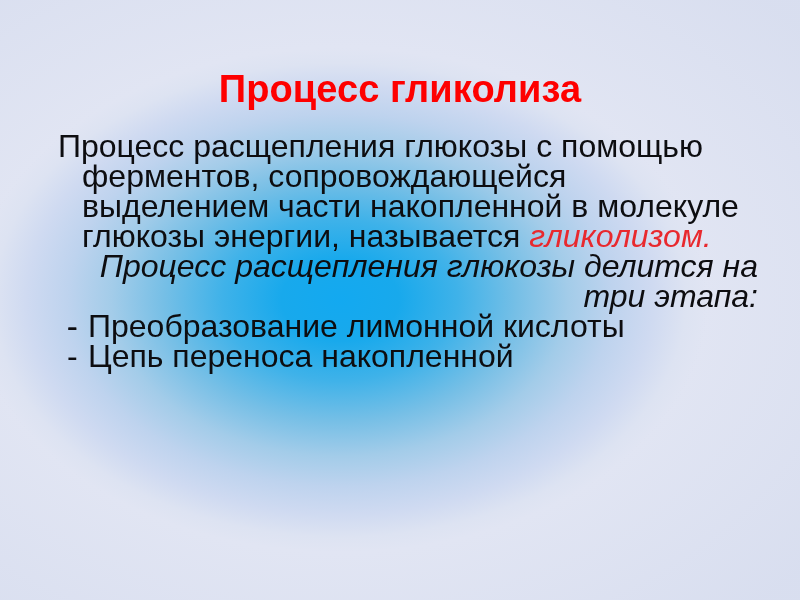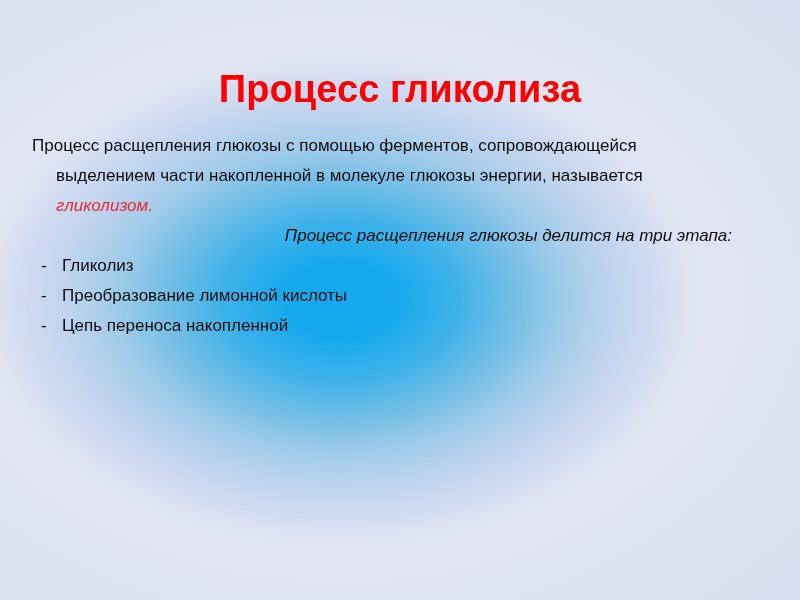--- a/index.html
+++ b/index.html
@@ -74,24 +74,24 @@
     font-weight: bold;
     line-height: 1.1;
     color: #fe0000;
     letter-spacing: 0.1px;
     white-space: nowrap;
   }
 
   
   #body-block {
     position: absolute;
-    left: 32px;
+    left: 58px;
     top: 131px;
     width: 700px;
-    font-size: 17px;
+    font-size: 32px;
     line-height: 30px;
     color: #0d0d10;
   }
 
   .para {
     margin: 0;
     padding-left: 24px;
     text-indent: -24px;   
   }
 
@@ -145,21 +145,20 @@
 
     <div id="body-block">
 
       <p class="para"><span>Процесс расщепления глюкозы с помощью ферментов, сопровождающейся выделением части накопленной в молекуле глюкозы энергии, называется </span><span class="accent-red">гликолизом.</span></p>
 
       <p class="para italic">Процесс расщепления глюкозы делится на три этапа:</p>
 
       <ul id="stage-list">
         <li class="stage-item">
           <span class="stage-dash">-</span>
-          <span class="stage-label">Гликолиз</span>
         </li>
         <li class="stage-item">
           <span class="stage-dash">-</span>
           <span class="stage-label">Преобразование лимонной кислоты</span>
         </li>
         <li class="stage-item">
           <span class="stage-dash">-</span>
           <span class="stage-label">Цепь переноса накопленной</span>
         </li>
       </ul>

